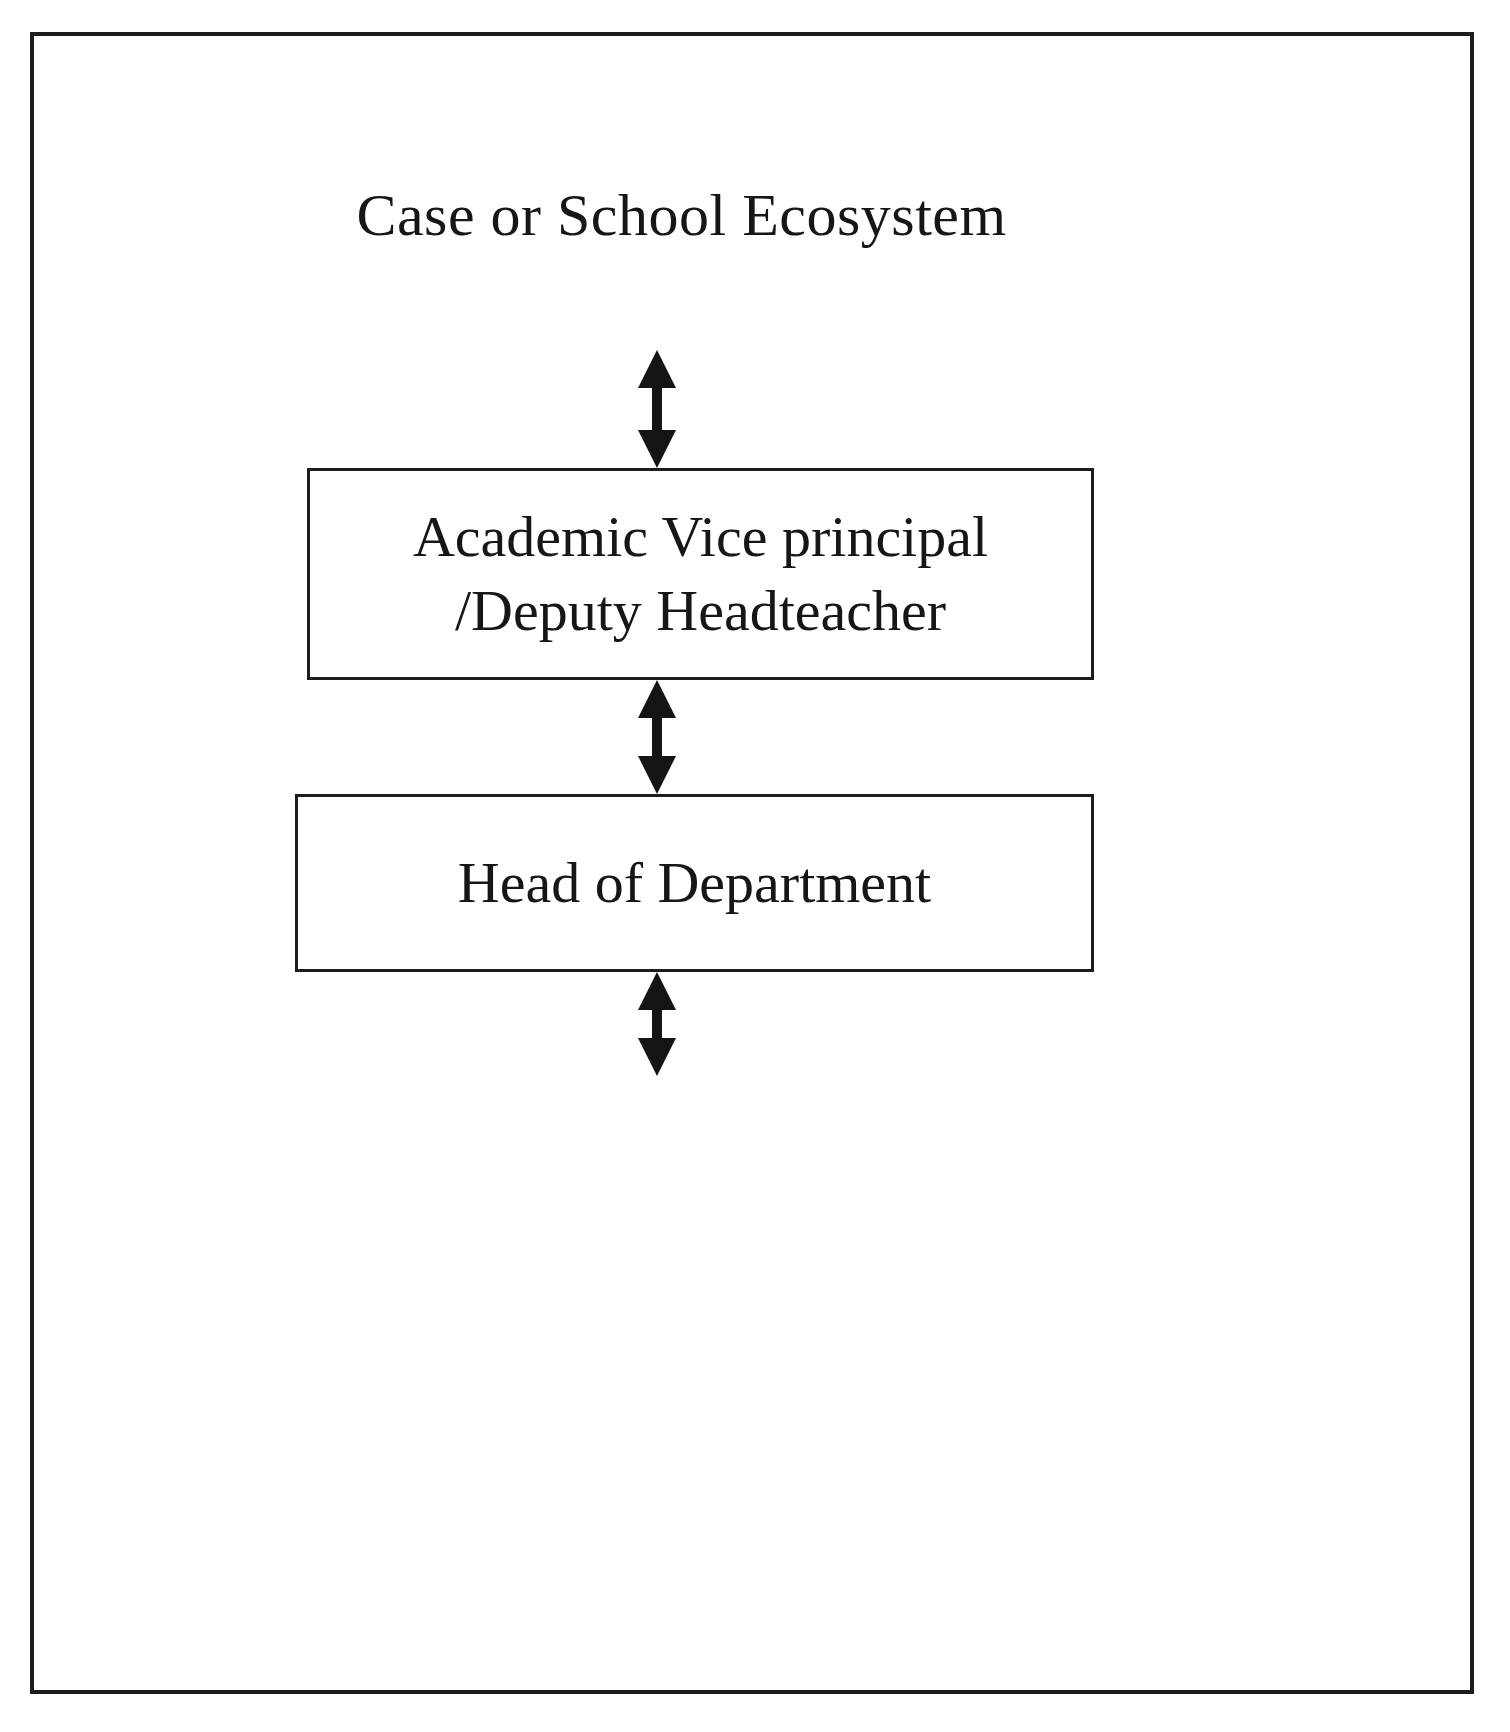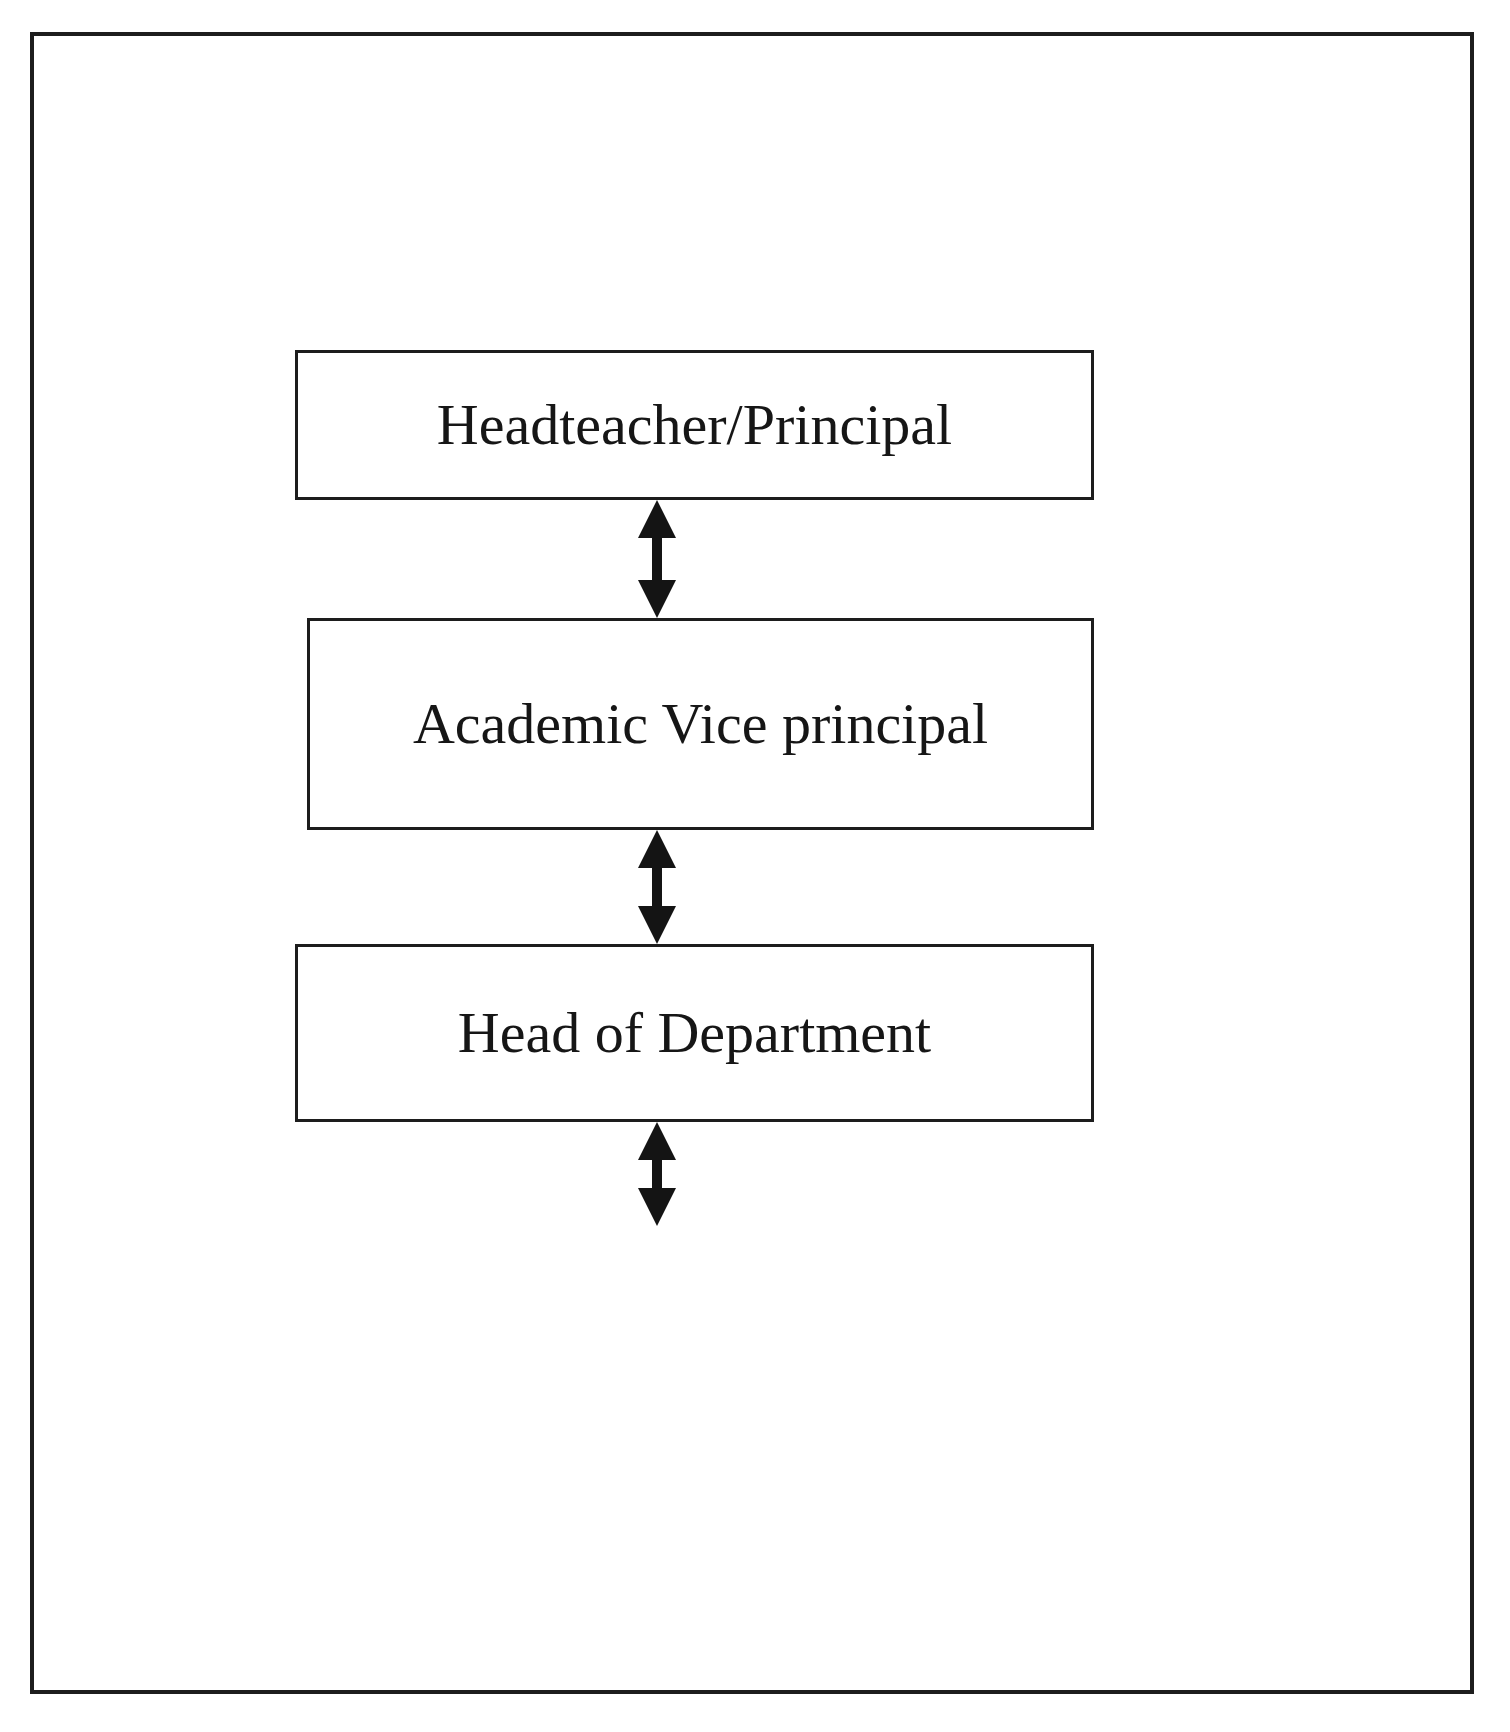--- a/index.html
+++ b/index.html
@@ -83,38 +83,35 @@
     flex: 1;
     background: #141414;
   }
 </style>
 </head>
 <body>
 
 <div class="canvas">
   <div class="frame">
 
+    <div class="title">Case or School Ecosystem</div>
 
     <div class="stack">
 
-      <div class="node node-1">
-        <div class="node-text">
-          <span class="line">Headteacher/Principal</span>
-        </div>
-      </div>
 
       <div class="arrow arrow-1">
         <span class="head up"></span>
         <span class="shaft"></span>
         <span class="head down"></span>
       </div>
 
       <div class="node node-2">
         <div class="node-text">
           <span class="line">Academic Vice principal</span>
+          <span class="line">/Deputy Headteacher</span>
         </div>
       </div>
 
       <div class="arrow arrow-2">
         <span class="head up"></span>
         <span class="shaft"></span>
         <span class="head down"></span>
       </div>
 
       <div class="node node-3">

